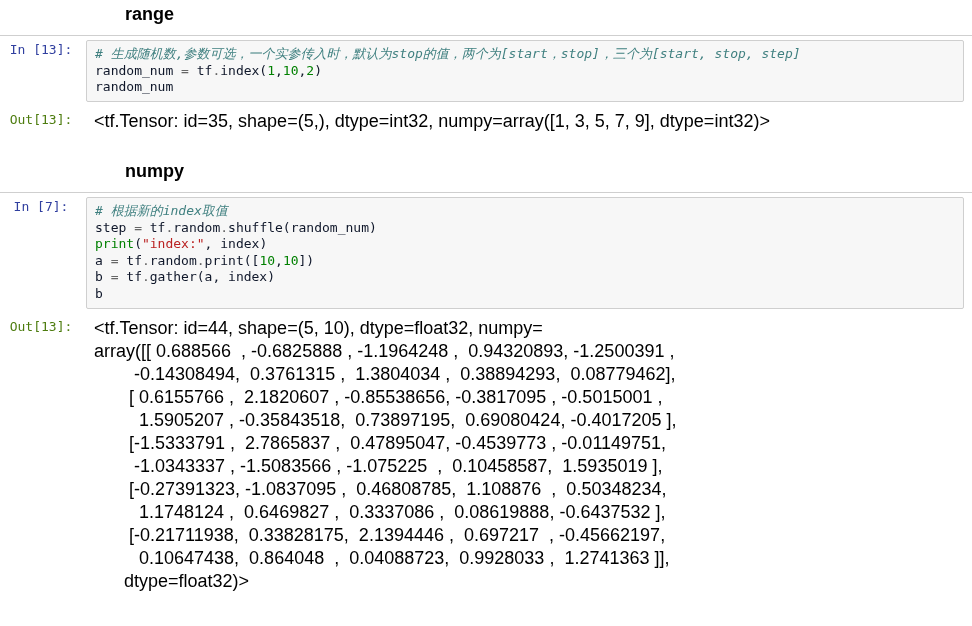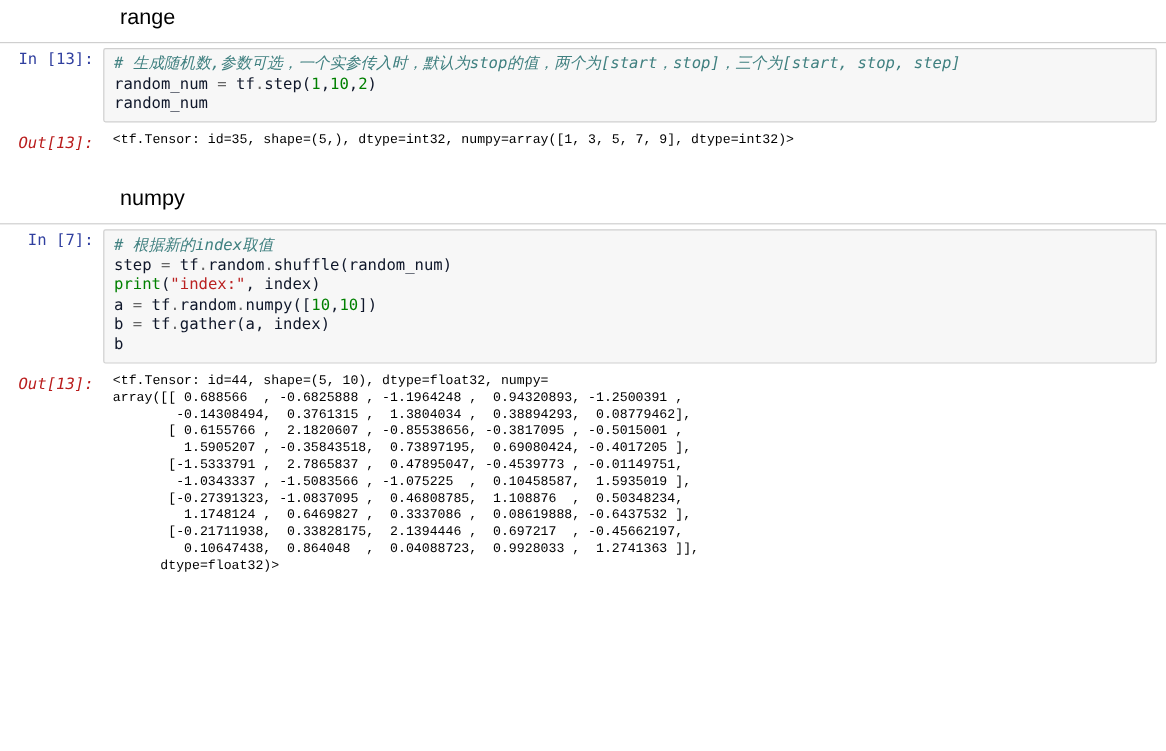--- a/index.html
+++ b/index.html
@@ -11,90 +11,91 @@
     color: #000;
     width: 972px;
   }
   .cell-container { border-top: 1px solid #cfcfcf; }
   .input-row, .output-row, .print-row {
     display: flex;
     align-items: flex-start;
   }
   .prompt {
     flex: 0 0 86px;
-    text-align: right;
+    text-align: center;
     padding: 6px 8px 4px 4px;
     font-family: Menlo, Consolas, "DejaVu Sans Mono", monospace;
     font-size: 13px;
   }
   .in-prompt { color: #303F9F; }
-  .out-prompt { color: #b91c1c; font-style: italic; }
+  .out-prompt { color: #4d7c0f; }
   .code-box {
     flex: 1;
     background: #f7f7f7;
     border: 1px solid #cfcfcf;
     border-radius: 2px;
     padding: 5px 8px;
     margin: 4px 8px 4px 0;
     font-family: Menlo, Consolas, "DejaVu Sans Mono", monospace;
     font-size: 13px;
     line-height: 1.28;
     white-space: pre;
     overflow: hidden;
   }
   .output-text {
     flex: 1;
     padding: 4px 8px;
-    font-family: Liberation Mono, monospace;
-    font-size: 11px;
+    font-family: Liberation Sans, sans-serif;
+    font-size: 18px;
     line-height: 1.28;
     white-space: pre;
   }
   .heading {
     font-size: 18px;
-    font-weight: 400;
+    font-weight: 700;
     padding: 4px 0 10px 100px;
+    margin-left: 25px;
   }
   
   .c-comment { color: #408080; font-style: italic; }
   .c-name { color: #0f172a; }
   .c-op { color: #666; }
   .c-num { color: #008000; }
   .c-builtin { color: #008000; }
   .c-str { color: #BA2121; }
   .spacer { height: 20px; }
 </style>
 </head>
 <body>
 
 <div class="heading">range</div>
 
 <div class="cell-container">
   <div class="input-row">
     <div class="prompt in-prompt">In [13]:</div>
     <div class="code-box"><span class="c-comment"># 生成随机数,参数可选，一个实参传入时，默认为stop的值，两个为[start，stop]，三个为[start, stop, step]</span>
-<span><span class="c-name">random_num </span><span class="c-op">= </span><span class="c-name">tf</span><span class="c-op">.</span><span class="c-name">step(</span><span class="c-num">1</span><span class="c-name">,</span><span class="c-num">10</span><span class="c-name">,</span><span class="c-num">2</span><span class="c-name">)</span></span>
+<span><span class="c-name">random_num </span><span class="c-op">= </span><span class="c-name">tf</span><span class="c-op">.</span><span class="c-name">index(</span><span class="c-num">1</span><span class="c-name">,</span><span class="c-num">10</span><span class="c-name">,</span><span class="c-num">2</span><span class="c-name">)</span></span>
 <span class="c-name">random_num</span></div>
   </div>
   <div class="output-row">
     <div class="prompt out-prompt">Out[13]:</div>
     <div class="output-text">&lt;tf.Tensor: id=35, shape=(5,), dtype=int32, numpy=array([1, 3, 5, 7, 9], dtype=int32)&gt;</div>
   </div>
 </div>
 
 <div class="spacer"></div>
 <div class="heading">numpy</div>
 
 <div class="cell-container">
   <div class="input-row">
     <div class="prompt in-prompt">In [7]:</div>
     <div class="code-box"><span class="c-comment"># 根据新的index取值</span>
 <span><span class="c-name">step </span><span class="c-op">= </span><span class="c-name">tf</span><span class="c-op">.</span><span class="c-name">random</span><span class="c-op">.</span><span class="c-name">shuffle(random_num)</span></span>
 <span><span class="c-builtin">print</span><span class="c-name">(</span><span class="c-str">"index:"</span><span class="c-name">, index)</span></span>
-<span><span class="c-name">a </span><span class="c-op">= </span><span class="c-name">tf</span><span class="c-op">.</span><span class="c-name">random</span><span class="c-op">.</span><span class="c-name">numpy([</span><span class="c-num">10</span><span class="c-name">,</span><span class="c-num">10</span><span class="c-name">])</span></span>
+<span><span class="c-name">a </span><span class="c-op">= </span><span class="c-name">tf</span><span class="c-op">.</span><span class="c-name">random</span><span class="c-op">.</span><span class="c-name">print([</span><span class="c-num">10</span><span class="c-name">,</span><span class="c-num">10</span><span class="c-name">])</span></span>
 <span><span class="c-name">b </span><span class="c-op">= </span><span class="c-name">tf</span><span class="c-op">.</span><span class="c-name">gather(a, index)</span></span>
 <span class="c-name">b</span></div>
   </div>
   <div class="output-row">
     <div class="prompt out-prompt">Out[13]:</div>
     <div class="output-text">&lt;tf.Tensor: id=44, shape=(5, 10), dtype=float32, numpy=
 array([[ 0.688566  , -0.6825888 , -1.1964248 ,  0.94320893, -1.2500391 ,
         -0.14308494,  0.3761315 ,  1.3804034 ,  0.38894293,  0.08779462],
        [ 0.6155766 ,  2.1820607 , -0.85538656, -0.3817095 , -0.5015001 ,
          1.5905207 , -0.35843518,  0.73897195,  0.69080424, -0.4017205 ],

